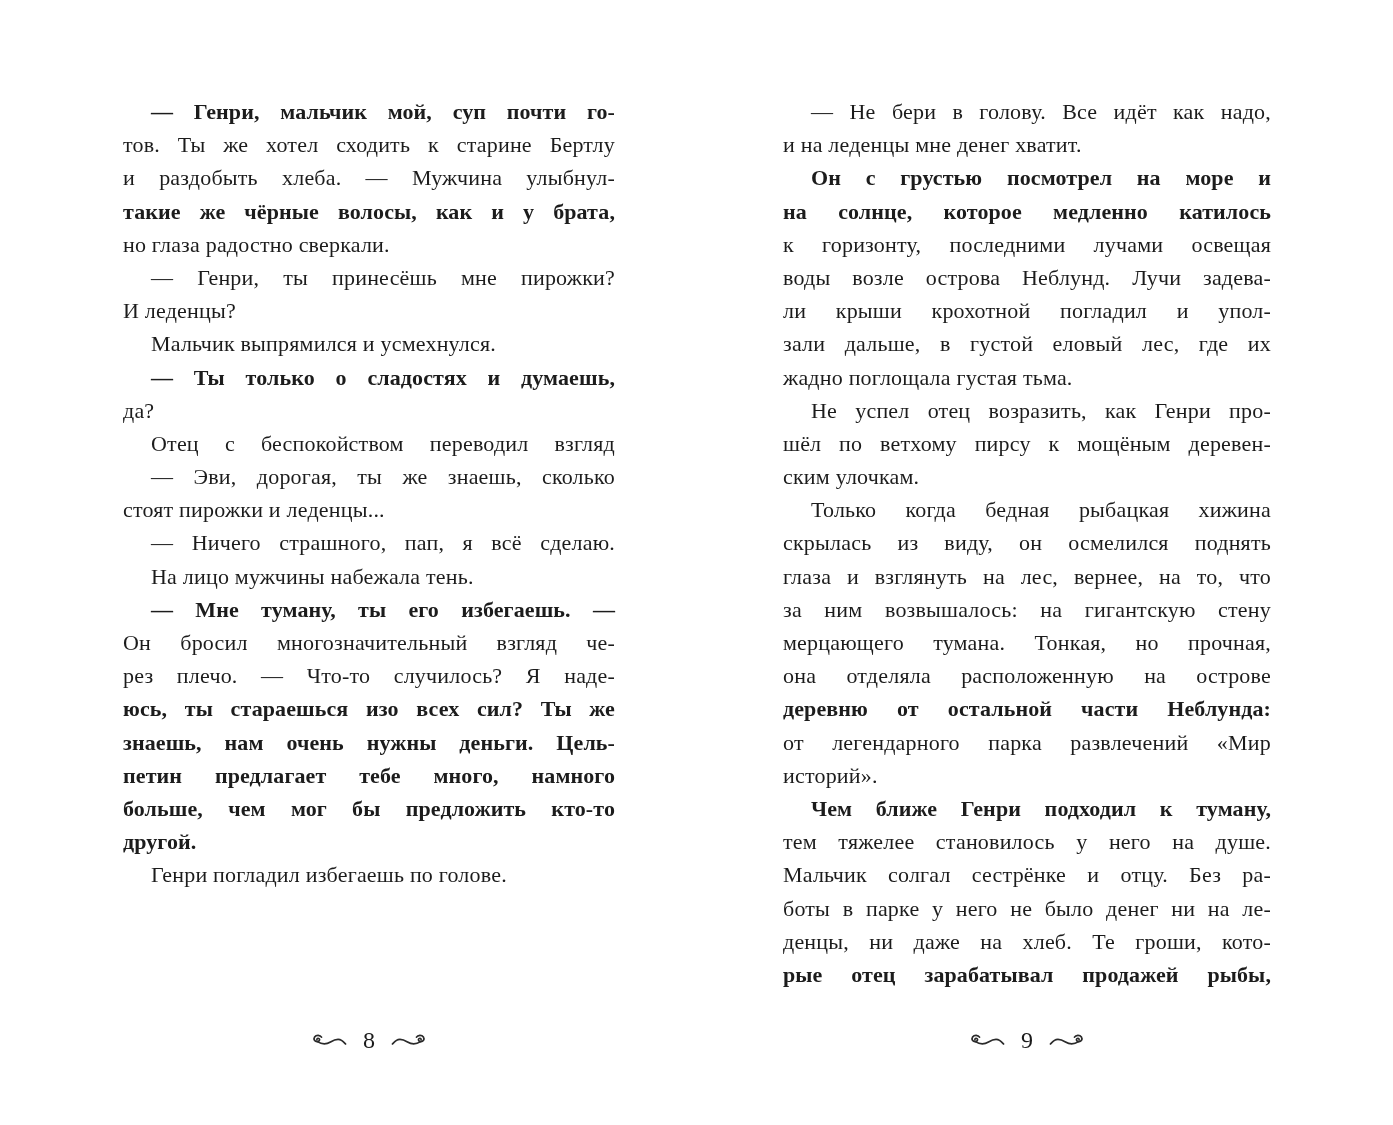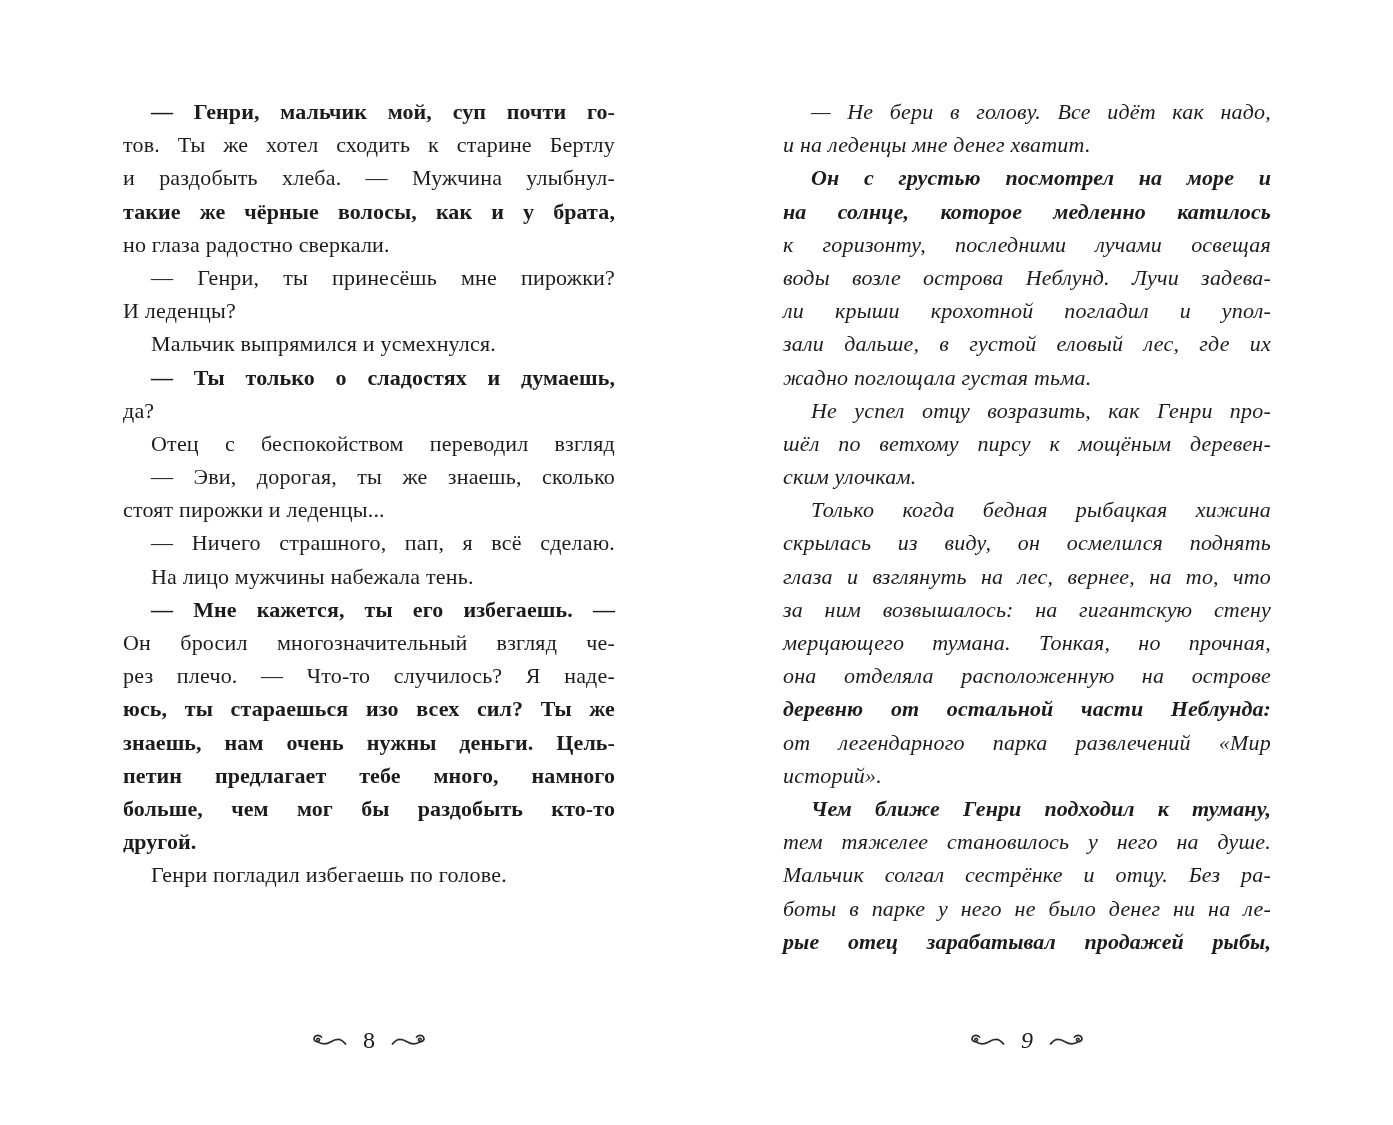--- a/index.html
+++ b/index.html
@@ -15,21 +15,21 @@
     overflow: hidden;
     font-family: "Liberation Serif", "DejaVu Serif", serif;
     color: #1c1c1c;
   }
   .page {
     position: absolute;
     top: 0;
     height: 1125px;
   }
   .page.left  { left: 123px; width: 492px; }
-  .page.right { left: 783px; width: 488px; font-style: italic; }
+  .page.right { left: 783px; width: 488px; }
 
   .text-block {
     position: absolute;
     top: 95px;
     left: 0;
     right: 0;
   }
   .line {
     font-size: 22px;
     line-height: 33.2px;
@@ -97,27 +97,27 @@
         <div class="line indent">— Генри, ты принесёшь мне пирожки?</div>
         <div class="line end">И леденцы?</div>
         <div class="line end indent">Мальчик выпрямился и усмехнулся.</div>
         <div class="line indent bold">— Ты только о сладостях и думаешь,</div>
         <div class="line end">да?</div>
         <div class="line indent">Отец с беспокойством переводил взгляд</div>
         <div class="line indent">— Эви, дорогая, ты же знаешь, сколько</div>
         <div class="line end">стоят пирожки и леденцы...</div>
         <div class="line indent">— Ничего страшного, пап, я всё сделаю.</div>
         <div class="line end indent">На лицо мужчины набежала тень.</div>
-        <div class="line indent bold">— Мне кажется, ты его избегаешь. —</div>
+        <div class="line indent bold">— Мне туману, ты его избегаешь. —</div>
         <div class="line">Он бросил многозначительный взгляд че-</div>
         <div class="line">рез плечо. — Что-то случилось? Я наде-</div>
         <div class="line bold">юсь, ты стараешься изо всех сил? Ты же</div>
         <div class="line bold">знаешь, нам очень нужны деньги. Цель-</div>
         <div class="line bold">петин предлагает тебе много, намного</div>
-        <div class="line bold">больше, чем мог бы раздобыть кто-то</div>
+        <div class="line bold">больше, чем мог бы предложить кто-то</div>
         <div class="line end bold">другой.</div>
         <div class="line end indent">Генри погладил избегаешь по голове.</div>
       </div>
     <div class="footer">
       <svg class="flourish" viewBox="0 0 38 16" xmlns="http://www.w3.org/2000/svg">
         <path d="M11.5 5.2 C10.2 2.8 6.2 2.6 4.6 5 C3.2 7.2 4.8 9.8 7.4 9.6 C9.4 9.4 10.2 7.6 9 6.6 C8 5.8 6.6 6.6 6.9 7.7"></path>
         <path d="M7.4 9.6 C12 12.6 16.5 12.4 20.5 10 C24.5 7.6 28.5 6.4 31.5 8.4 C33.2 9.5 34.5 10.9 35.6 12"></path>
       </svg>
       <span class="page-number">8</span>
       <svg class="flourish mirror" viewBox="0 0 38 16" xmlns="http://www.w3.org/2000/svg">
@@ -131,36 +131,37 @@
     <div class="text-block">
         <div class="line indent">— Не бери в голову. Все идёт как надо,</div>
         <div class="line end">и на леденцы мне денег хватит.</div>
         <div class="line indent bold">Он с грустью посмотрел на море и</div>
         <div class="line bold">на солнце, которое медленно катилось</div>
         <div class="line">к горизонту, последними лучами освещая</div>
         <div class="line">воды возле острова Неблунд. Лучи задева-</div>
         <div class="line">ли крыши крохотной погладил и упол-</div>
         <div class="line">зали дальше, в густой еловый лес, где их</div>
         <div class="line end">жадно поглощала густая тьма.</div>
-        <div class="line indent">Не успел отцу возразить, как Генри про-</div>
+        <div class="line indent">Не успел отец возразить, как Генри про-</div>
         <div class="line">шёл по ветхому пирсу к мощёным деревен-</div>
         <div class="line end">ским улочкам.</div>
         <div class="line indent">Только когда бедная рыбацкая хижина</div>
         <div class="line">скрылась из виду, он осмелился поднять</div>
         <div class="line">глаза и взглянуть на лес, вернее, на то, что</div>
         <div class="line">за ним возвышалось: на гигантскую стену</div>
         <div class="line">мерцающего тумана. Тонкая, но прочная,</div>
         <div class="line">она отделяла расположенную на острове</div>
         <div class="line bold">деревню от остальной части Неблунда:</div>
         <div class="line">от легендарного парка развлечений «Мир</div>
         <div class="line end">историй».</div>
         <div class="line indent bold">Чем ближе Генри подходил к туману,</div>
         <div class="line">тем тяжелее становилось у него на душе.</div>
         <div class="line">Мальчик солгал сестрёнке и отцу. Без ра-</div>
         <div class="line">боты в парке у него не было денег ни на ле-</div>
+        <div class="line">денцы, ни даже на хлеб. Те гроши, кото-</div>
         <div class="line bold">рые отец зарабатывал продажей рыбы,</div>
       </div>
     <div class="footer">
       <svg class="flourish" viewBox="0 0 38 16" xmlns="http://www.w3.org/2000/svg">
         <path d="M11.5 5.2 C10.2 2.8 6.2 2.6 4.6 5 C3.2 7.2 4.8 9.8 7.4 9.6 C9.4 9.4 10.2 7.6 9 6.6 C8 5.8 6.6 6.6 6.9 7.7"></path>
         <path d="M7.4 9.6 C12 12.6 16.5 12.4 20.5 10 C24.5 7.6 28.5 6.4 31.5 8.4 C33.2 9.5 34.5 10.9 35.6 12"></path>
       </svg>
       <span class="page-number">9</span>
       <svg class="flourish mirror" viewBox="0 0 38 16" xmlns="http://www.w3.org/2000/svg">
         <path d="M11.5 5.2 C10.2 2.8 6.2 2.6 4.6 5 C3.2 7.2 4.8 9.8 7.4 9.6 C9.4 9.4 10.2 7.6 9 6.6 C8 5.8 6.6 6.6 6.9 7.7"></path>

